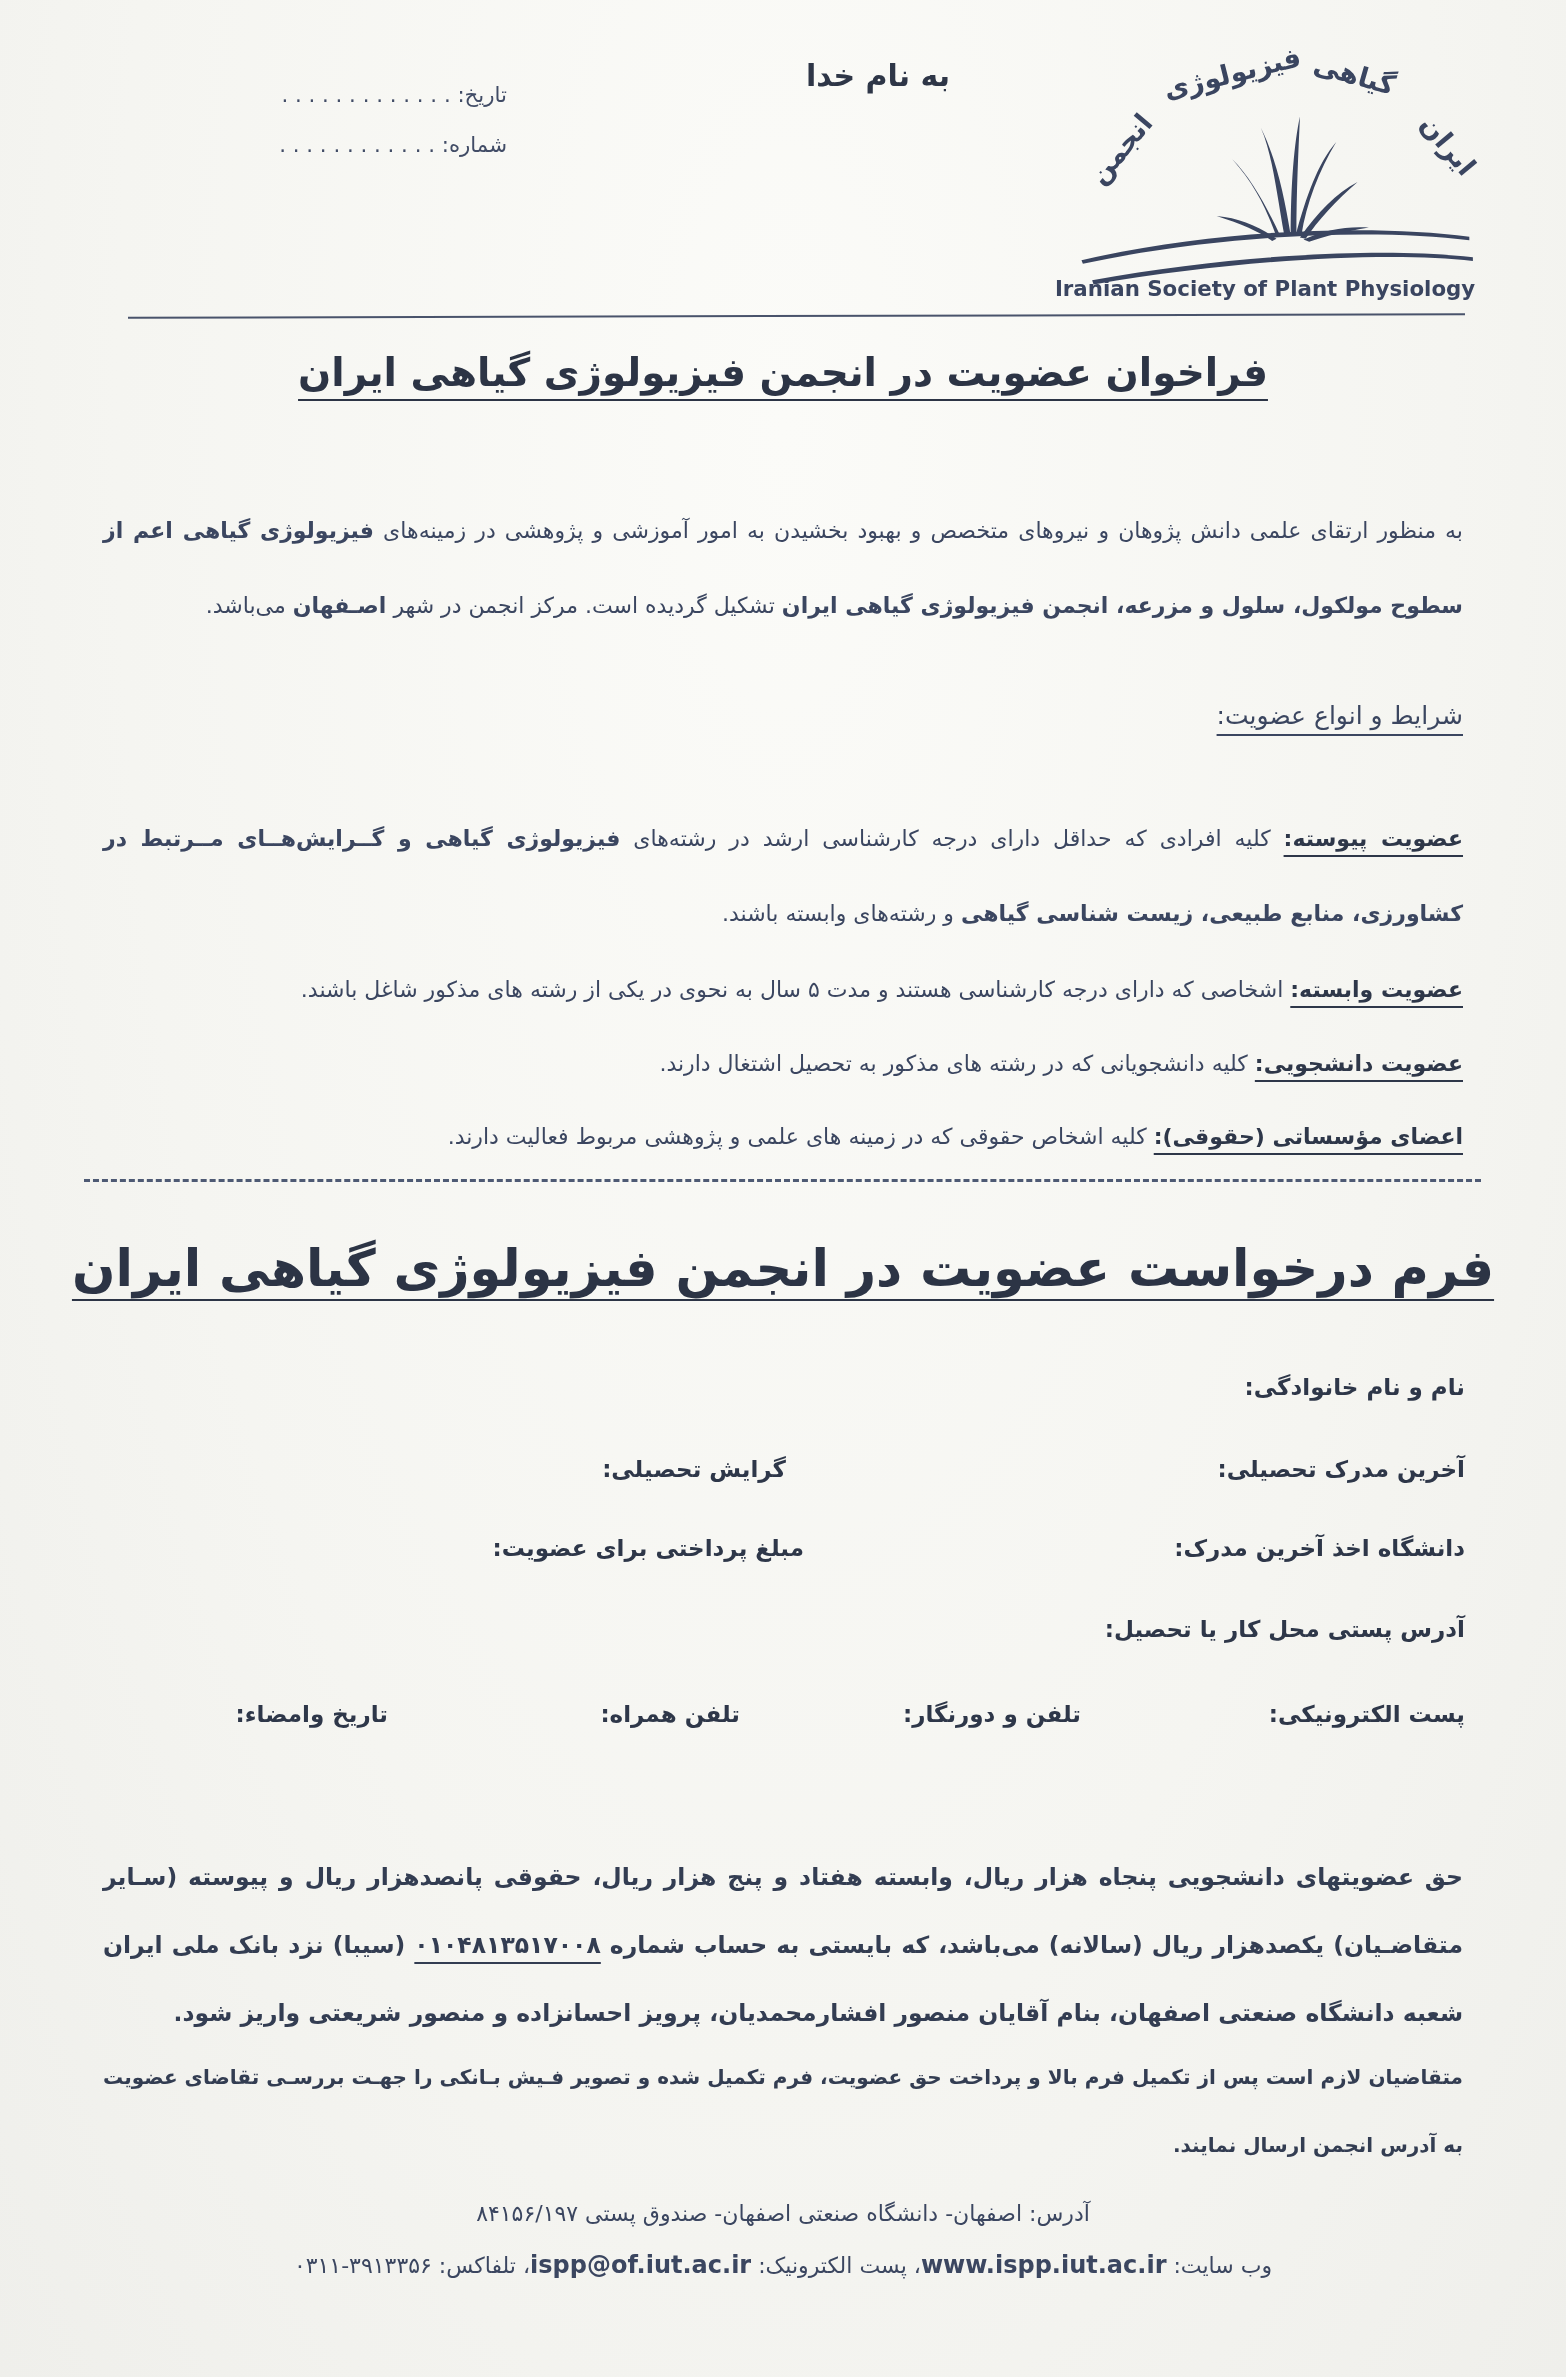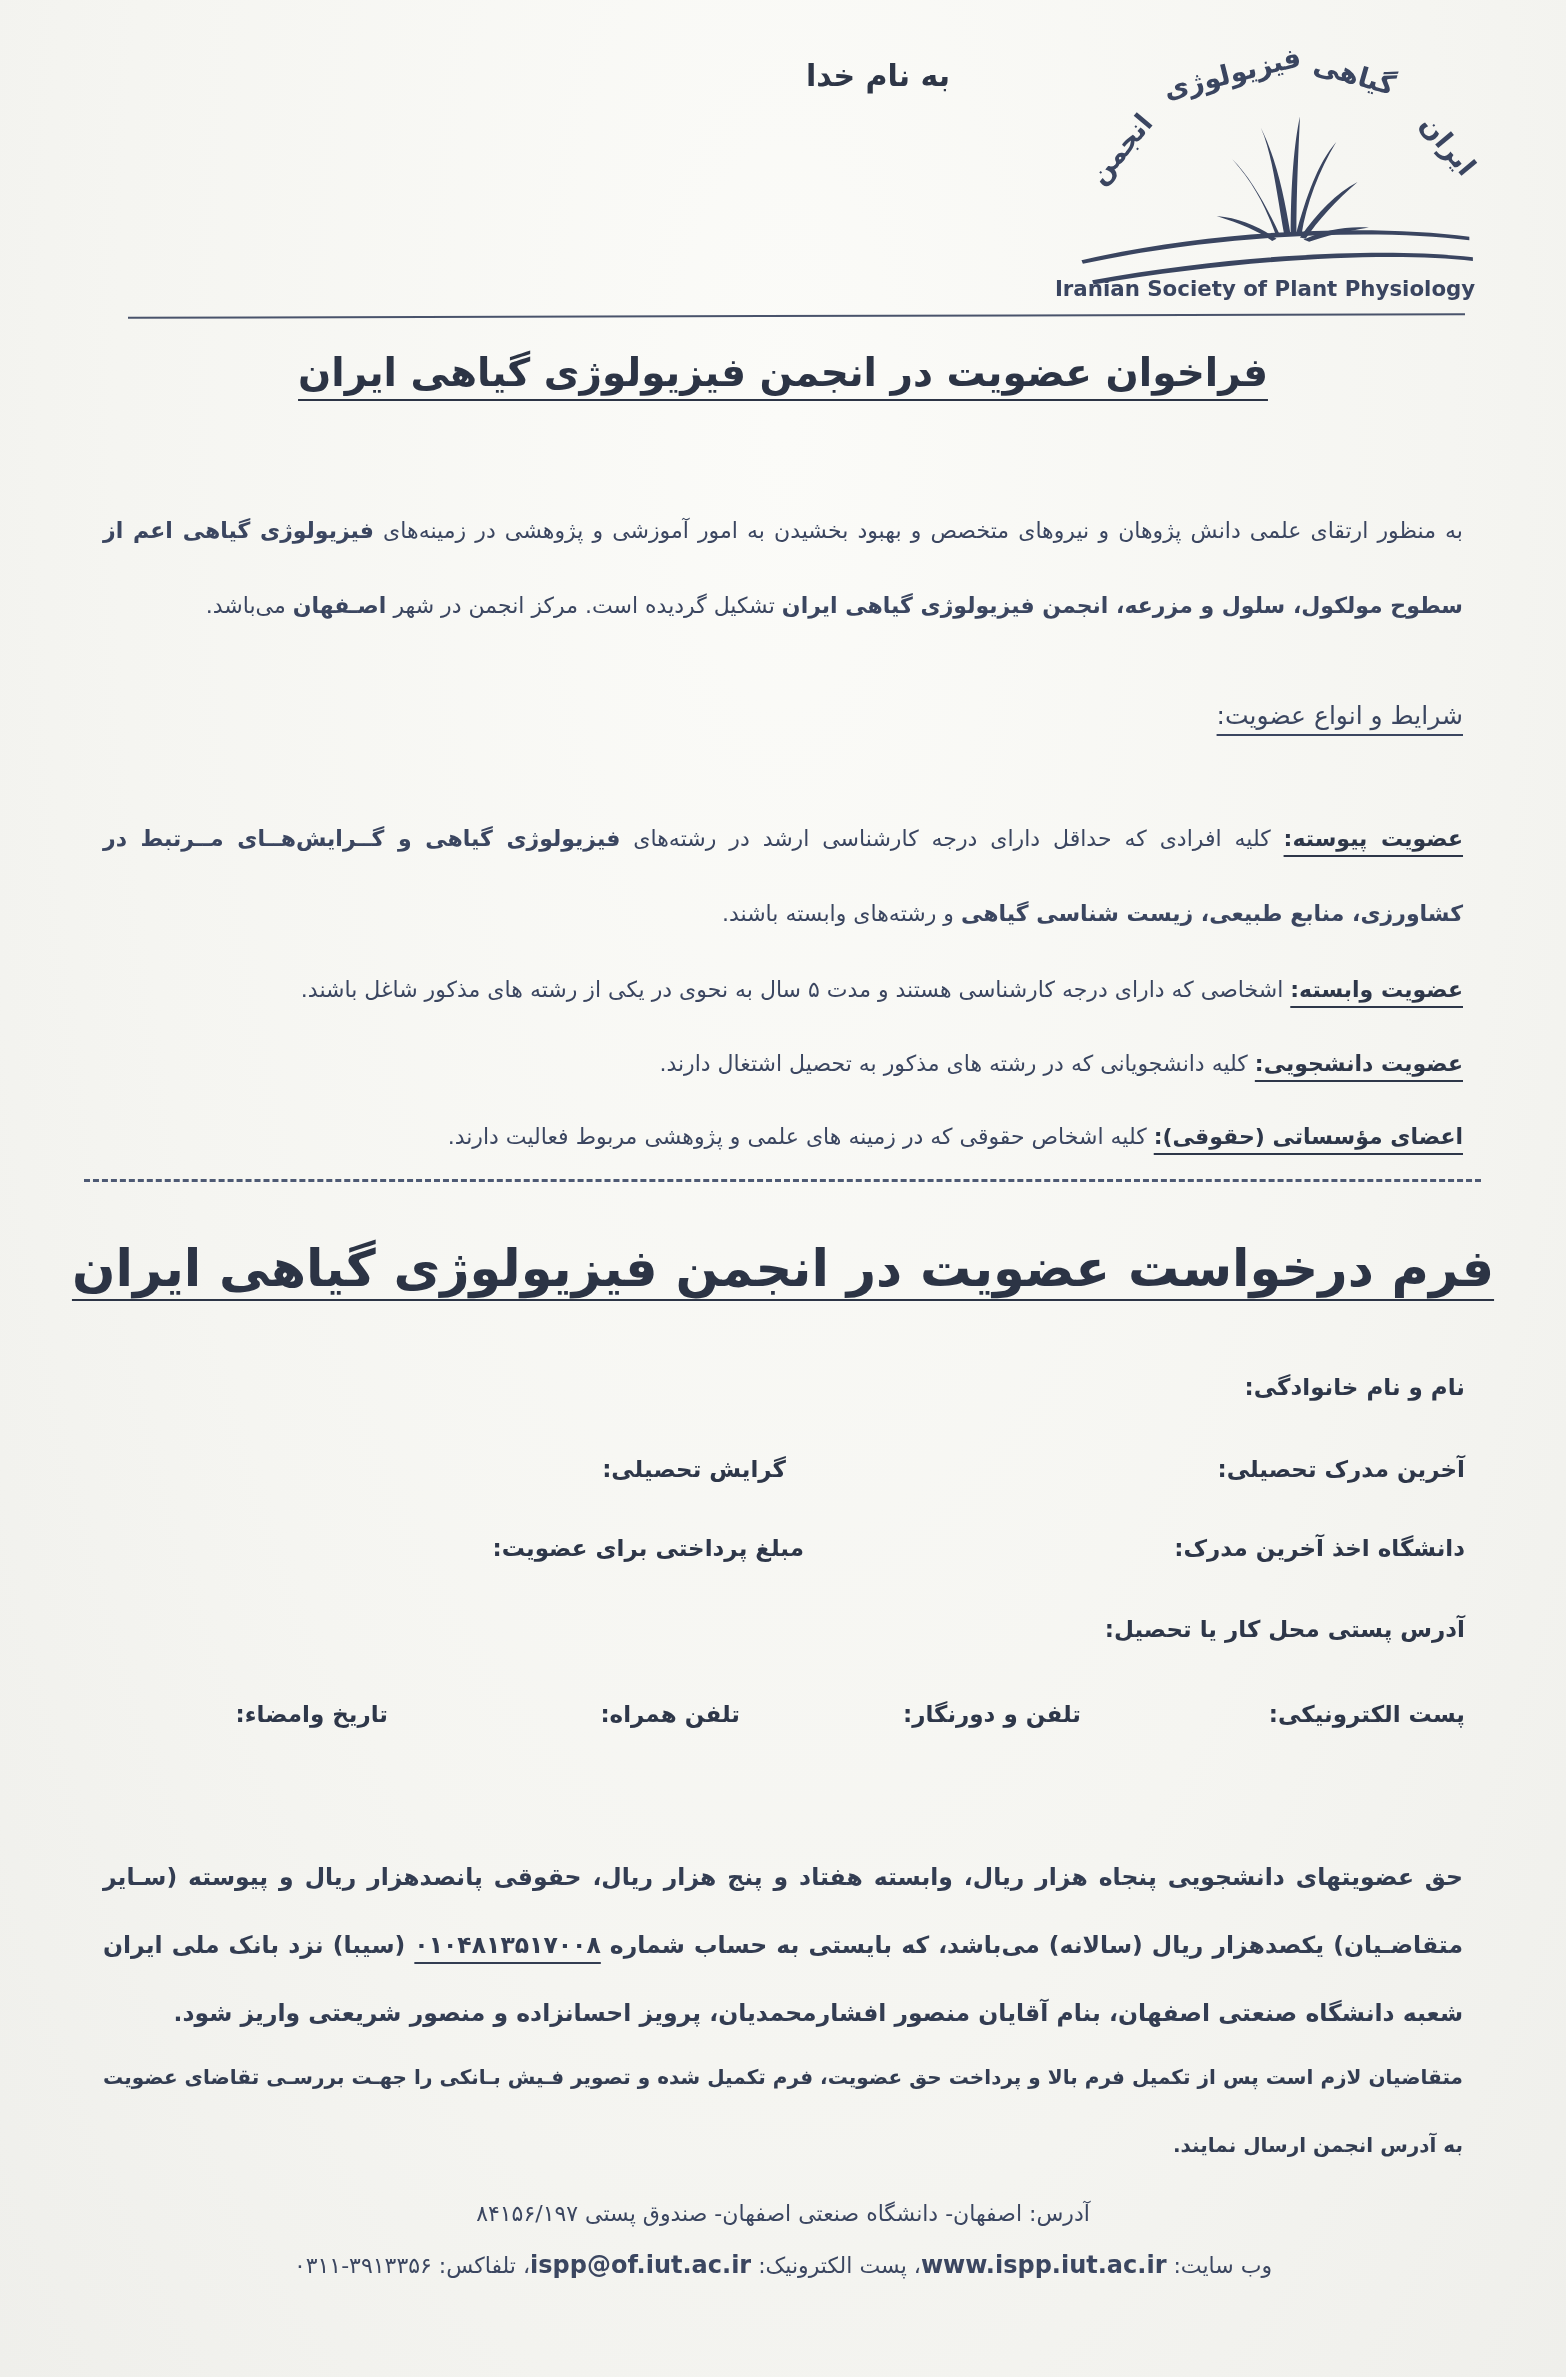--- a/index.html
+++ b/index.html
@@ -65,20 +65,24 @@
         font-size:22px;color:#3b4660;}
   .fl1{top:2201px;}
   .fl2{top:2251px;}
   .latin{font-weight:bold;font-size:24px;}
 </style>
 </head>
 <body>
 
 <div class="page">
 
+  <div class="meta">
+    <div><span>تاریخ:</span> <span class="dots">. . . . . . . . . . . . .</span></div>
+    <div><span>شماره:</span> <span class="dots">. . . . . . . . . . . .</span></div>
+  </div>
 
   <div class="bismillah rtl">به نام خدا</div>
 
   <div class="logo">
     <svg viewBox="0 0 600 400">
 
       <g font-size="38" font-weight="bold" text-anchor="middle">
         <text transform="translate(105,190) rotate(-50)">انجمن</text>
         <text transform="translate(255,88) rotate(-14)">فیزیولوژی</text>
         <text transform="translate(420,90) rotate(16)">گیاهی</text>

